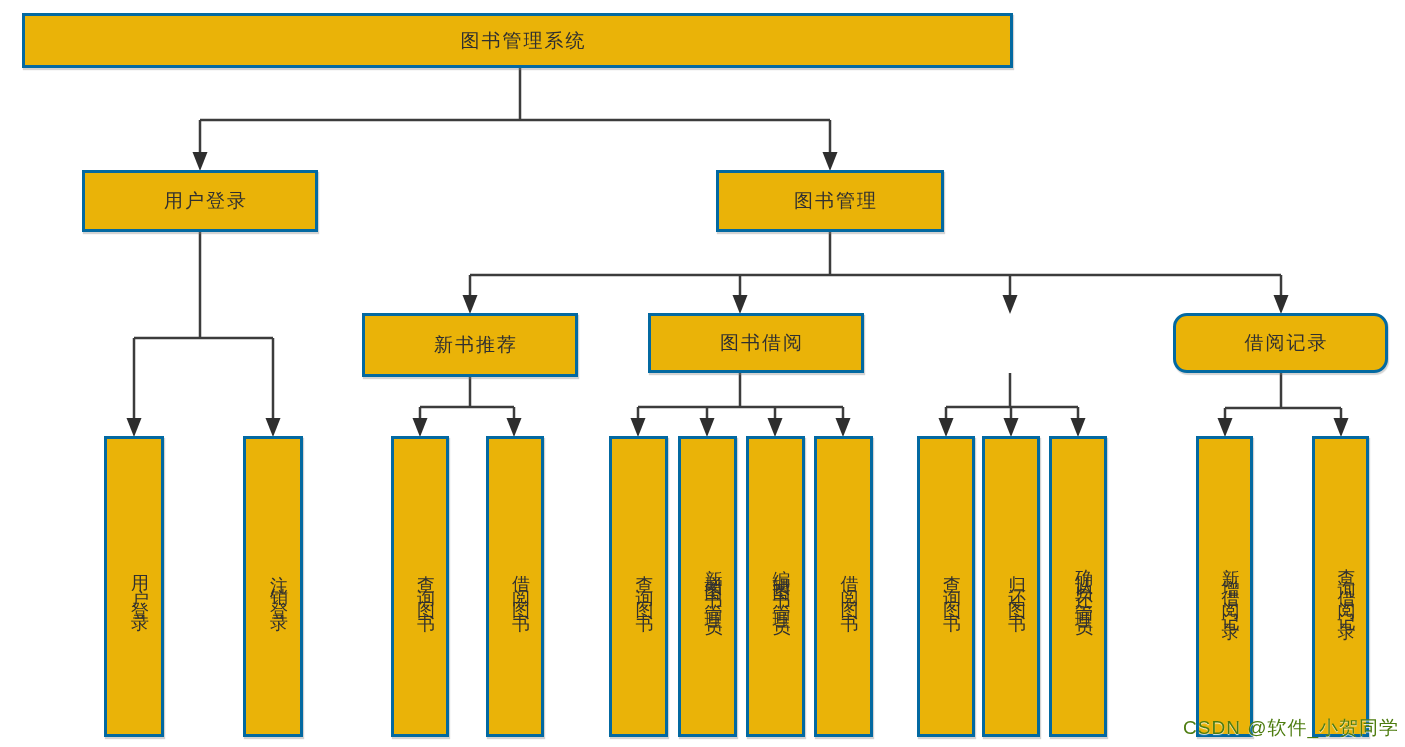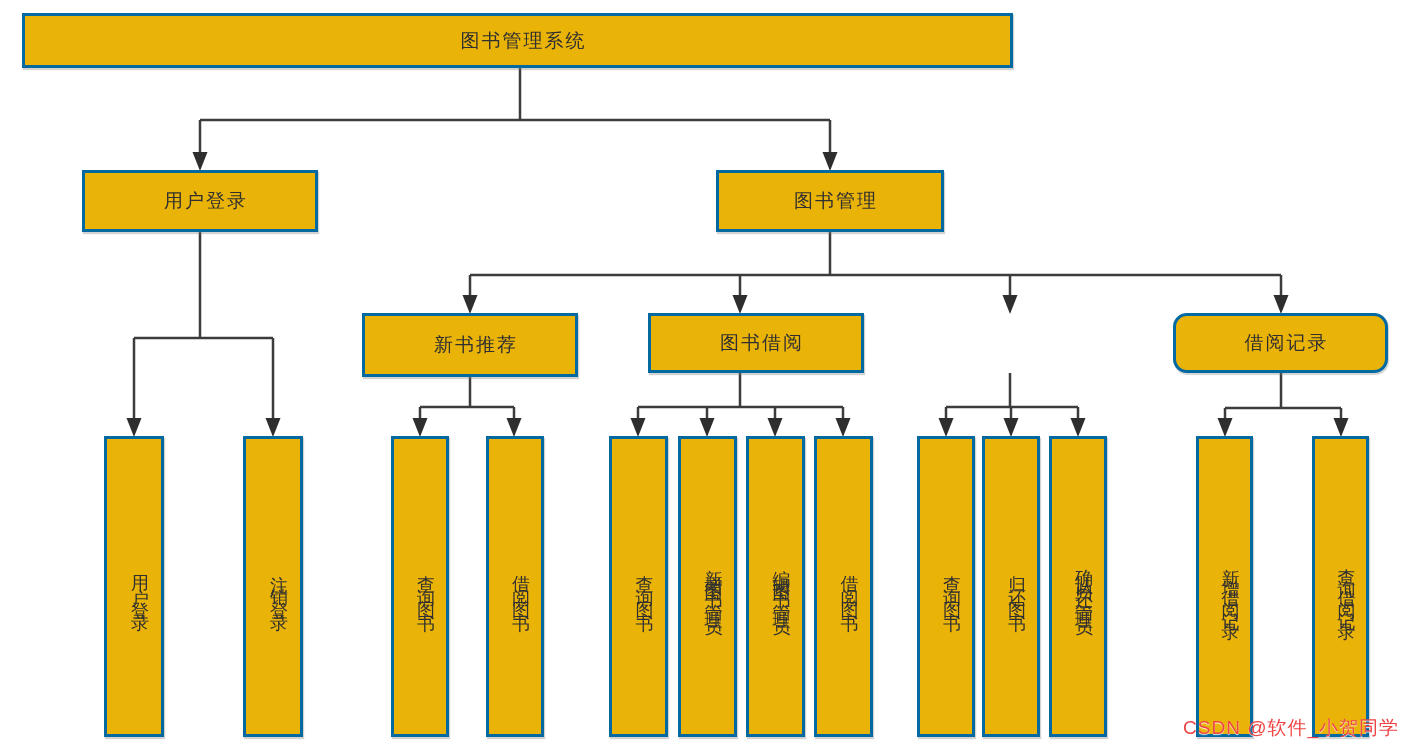--- a/index.html
+++ b/index.html
@@ -25,21 +25,21 @@
   .v-node {
     writing-mode:vertical-rl;
     text-orientation:mixed;
     font-size:18px;
     letter-spacing:13px;
     line-height:1;
   }
   .v-node.ls-narrow { letter-spacing:7px; }
   .watermark {
     position:absolute; right:6px; bottom:6px;
-    font-size:19px; color:#ef4444;
+    font-size:19px; color:#4d7c0f;
     letter-spacing:1px;
     text-shadow:0 1px 1px rgba(255,255,255,0.9);
     z-index:5; white-space:nowrap;
   }
 </style>
 </head>
 <body>
 
 <div class="stage">
 

